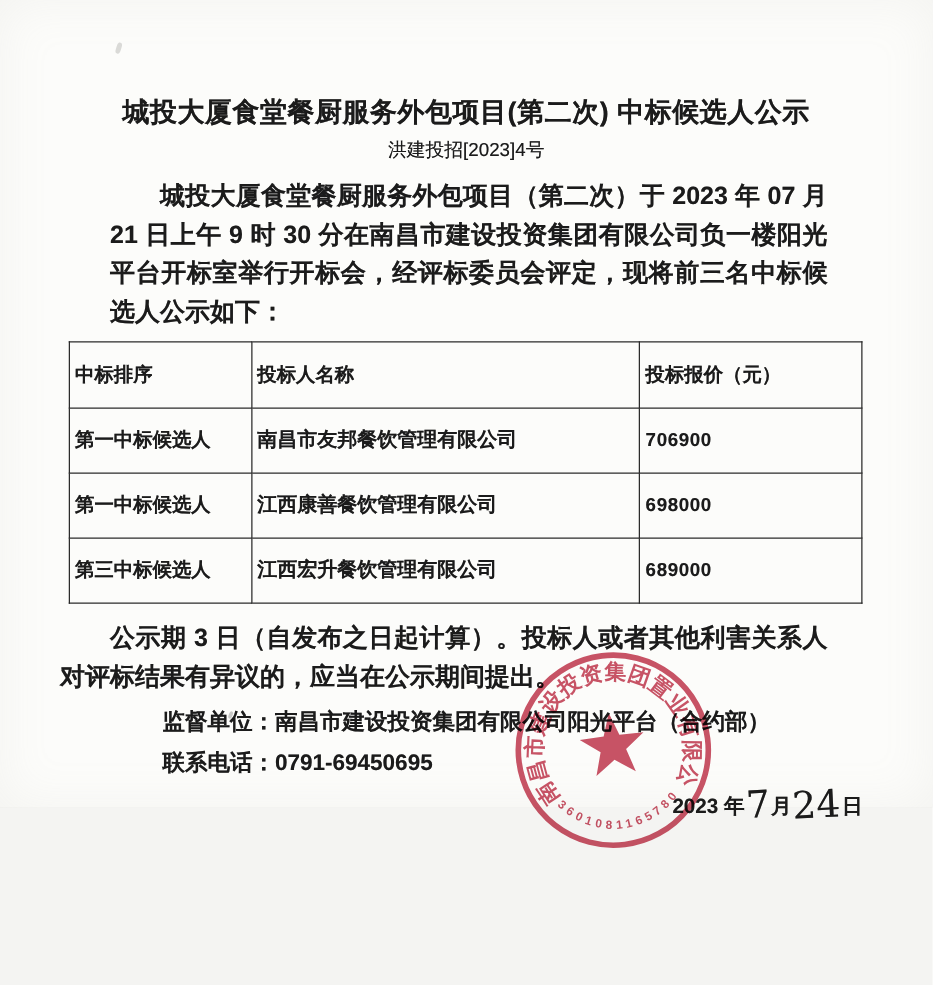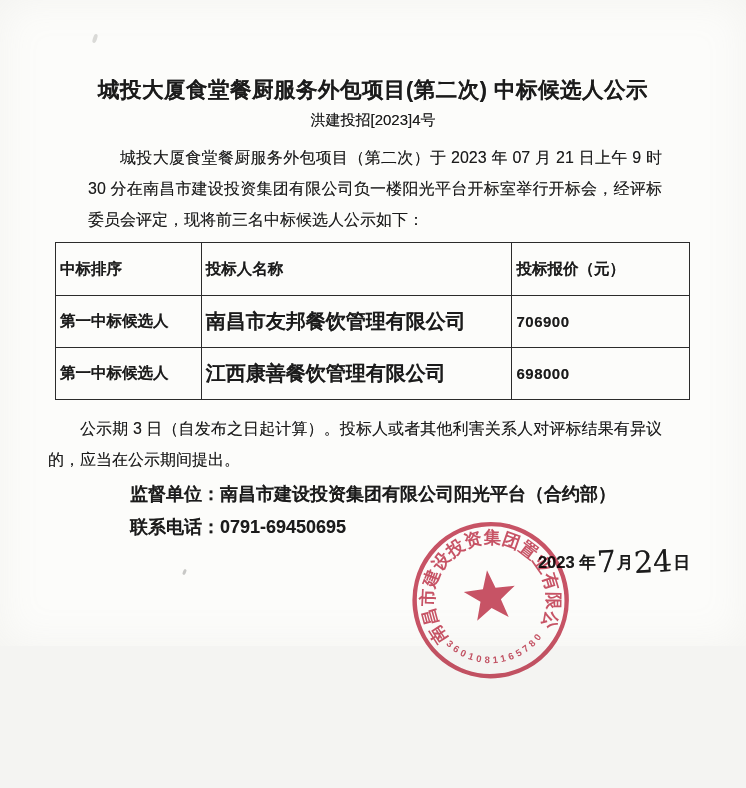--- a/index.html
+++ b/index.html
@@ -30,43 +30,43 @@
     margin-top: 7px;
     text-align: center;
     font-size: 15px;
     font-weight: 400;
     text-shadow: 0 0 0.4px rgba(0,0,0,0.55);
   }
   .body-para {
     margin: 12px 84px 0 88px;
     text-align: justify;
     text-indent: 2em;
-    font-size: 16px;
-    font-weight: 400;
+    font-size: 20px;
+    font-weight: 700;
     line-height: 31px;
     text-shadow: 0 0 0.4px rgba(0,0,0,0.45);
   }
   table.bid-table {
     margin: 7px 0 0 55px;
     width: 635px;
     border-collapse: collapse;
     table-layout: fixed;
   }
   .bid-table th, .bid-table td {
     border: 1.7px solid #2b2b2b;
     text-align: left;
     vertical-align: middle;
     padding: 0 4px;
     text-shadow: 0 0 0.4px rgba(0,0,0,0.45);
   }
   .bid-table thead tr { height: 53px; }
   .bid-table tbody tr { height: 52px; }
   .bid-table th { font-size: 15.5px; font-weight: 700; }
   .bid-table td.rank-cell   { font-size: 15.5px; font-weight: 600; }
-  .bid-table td.bidder-cell { font-size: 20px;   font-weight: 700; }
+  .bid-table td.bidder-cell { font-size: 16px;   font-weight: 700; }
   .bid-table td.price-cell  { font-size: 15px;   font-weight: 600; letter-spacing: 0.5px; }
   .col-rank   { width: 23%; }
   .col-bidder { width: 49%; }
   .col-price  { width: 28%; }
   .publicity-para { margin-top: 13px; margin-left: 48px; }
   .meta-line {
     margin: 5px 84px 0 130px;
     font-size: 18px;
     font-weight: 700;
     line-height: 28px;
@@ -147,20 +147,25 @@
       <tr>
         <td class="rank-cell">第一中标候选人</td>
         <td class="bidder-cell">南昌市友邦餐饮管理有限公司</td>
         <td class="price-cell">706900</td>
       </tr>
       <tr>
         <td class="rank-cell">第一中标候选人</td>
         <td class="bidder-cell">江西康善餐饮管理有限公司</td>
         <td class="price-cell">698000</td>
       </tr>
+      <tr>
+        <td class="rank-cell">第三中标候选人</td>
+        <td class="bidder-cell">江西宏升餐饮管理有限公司</td>
+        <td class="price-cell">689000</td>
+      </tr>
     </tbody>
   </table>
 
   <p class="body-para publicity-para">公示期 3 日（自发布之日起计算）。投标人或者其他利害关系人对评标结果有异议的，应当在公示期间提出。</p>
 
   <p class="meta-line">监督单位：南昌市建设投资集团有限公司阳光平台（合约部）</p>
   <p class="meta-line">联系电话：0791-69450695</p>
 
 
   <p class="date-line"><span>2023 年</span><span class="hand-digit">7</span><span>月</span><span class="hand-digit">24</span><span>日</span></p>

